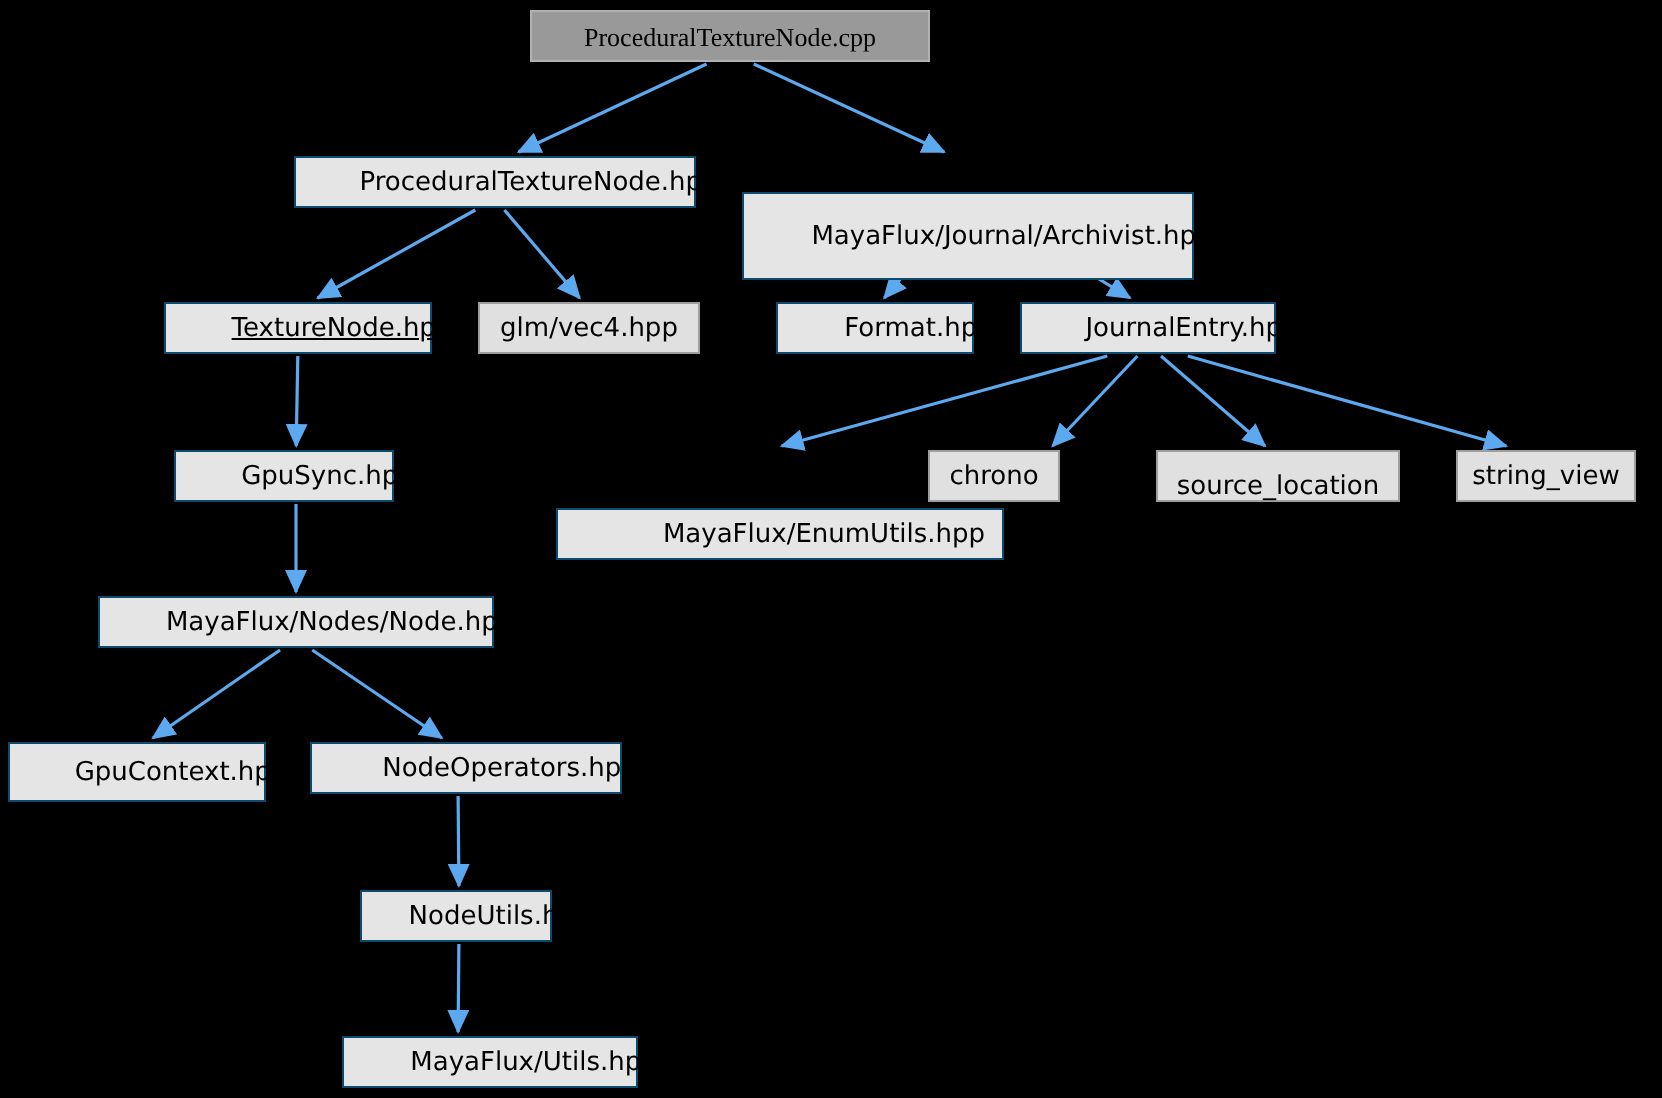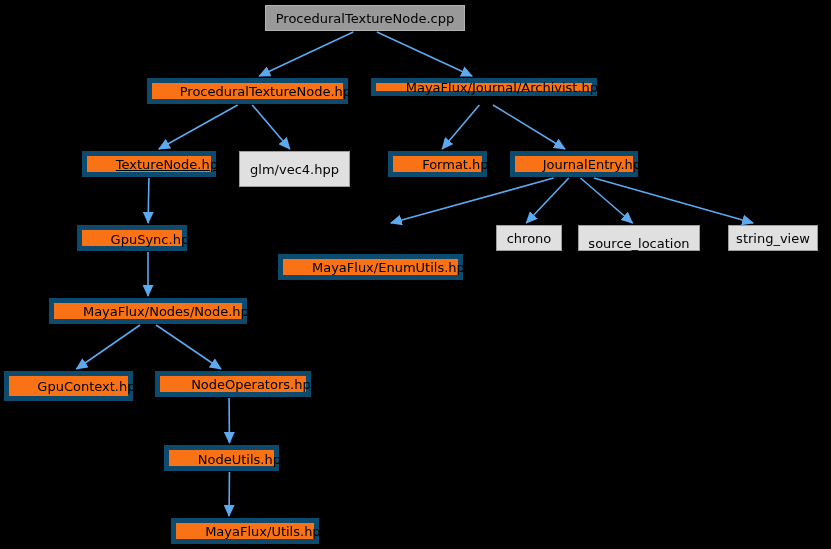--- a/index.html
+++ b/index.html
@@ -27,22 +27,22 @@
     display: flex;
     align-items: center;
     justify-content: center;
     font-size: 13px;
     line-height: 1;
     color: #000000;
     white-space: nowrap;
     cursor: pointer;
   }
   .node.project {
-    background: #f97316;
-    border: 5px solid #0c4a6e;
+    background: #e5e5e5;
+    border: 1px solid #0c4a6e;
     padding-left: 44px;
   }
   .node.system {
     background: #e0e0e0;
     border: 1px solid #9e9e9e;
   }
   .node.main {
     background: #999999;
     border: 1px solid #b2b2b2;
   }
@@ -68,65 +68,65 @@
       <line x1="568.7" y1="178" x2="526.3" y2="223" stroke="#5ca9f0" stroke-width="1.6" marker-end="url(#arrow)"></line>
       <line x1="580.5" y1="178" x2="632.5" y2="223" stroke="#5ca9f0" stroke-width="1.6" marker-end="url(#arrow)"></line>
       <line x1="593.9" y1="178" x2="753.1" y2="223" stroke="#5ca9f0" stroke-width="1.6" marker-end="url(#arrow)"></line>
       <line x1="148" y1="252" x2="148" y2="296" stroke="#5ca9f0" stroke-width="1.6" marker-end="url(#arrow)"></line>
       <line x1="140.05" y1="325" x2="76.45" y2="369" stroke="#5ca9f0" stroke-width="1.6" marker-end="url(#arrow)"></line>
       <line x1="156.1" y1="325" x2="220.9" y2="369" stroke="#5ca9f0" stroke-width="1.6" marker-end="url(#arrow)"></line>
       <line x1="229.05" y1="398" x2="229.45" y2="443" stroke="#5ca9f0" stroke-width="1.6" marker-end="url(#arrow)"></line>
       <line x1="229.45" y1="472" x2="229.05" y2="516" stroke="#5ca9f0" stroke-width="1.6" marker-end="url(#arrow)"></line>
     </svg>
   <div id="node-layer">
-      <div class="node main" style="left: 265px; top: 5px; width: 200px; height: 26px;">
+      <div class="node main" style="left: 265px; top: 5px; width: 200px; height: 26px; font-family: Liberation Serif, serif;">
         <span>ProceduralTextureNode.cpp</span>
       </div>
       <div class="node project" style="left: 147px; top: 78px; width: 201px; height: 26px;">
         <span>ProceduralTextureNode.hpp</span>
       </div>
-      <div class="node project" style="left: 371px; top: 78px; width: 226px; height: 18px;">
+      <div class="node project" style="left: 371px; top: 96px; width: 226px; height: 44px;">
         <span>MayaFlux/Journal/Archivist.hpp</span>
       </div>
       <div class="node project" style="left: 82px; top: 151px; width: 134px; height: 26px; text-decoration: underline;">
         <span>TextureNode.hpp</span>
       </div>
-      <div class="node system" style="left: 239px; top: 151px; width: 111px; height: 36px;">
+      <div class="node system" style="left: 239px; top: 151px; width: 111px; height: 26px;">
         <span>glm/vec4.hpp</span>
       </div>
       <div class="node project" style="left: 388px; top: 151px; width: 99px; height: 26px;">
         <span>Format.hpp</span>
       </div>
       <div class="node project" style="left: 510px; top: 151px; width: 128px; height: 26px;">
         <span>JournalEntry.hpp</span>
       </div>
-      <div class="node project" style="left: 77px; top: 225px; width: 110px; height: 26px; align-items: flex-end;">
+      <div class="node project" style="left: 87px; top: 225px; width: 110px; height: 26px;">
         <span>GpuSync.hpp</span>
       </div>
-      <div class="node project" style="left: 278px; top: 225px; width: 185px; height: 26px; margin-top: 29px;">
+      <div class="node project" style="left: 278px; top: 225px; width: 224px; height: 26px; margin-top: 29px;">
         <span>MayaFlux/EnumUtils.hpp</span>
       </div>
-      <div class="node system" style="left: 496px; top: 225px; width: 66px; height: 26px;">
+      <div class="node system" style="left: 464px; top: 225px; width: 66px; height: 26px;">
         <span>chrono</span>
       </div>
       <div class="node system" style="left: 578px; top: 225px; width: 122px; height: 26px; align-items: flex-end;">
         <span>source_location</span>
       </div>
       <div class="node system" style="left: 728px; top: 225px; width: 90px; height: 26px;">
         <span>string_view</span>
       </div>
       <div class="node project" style="left: 49px; top: 298px; width: 198px; height: 26px;">
         <span>MayaFlux/Nodes/Node.hpp</span>
       </div>
       <div class="node project" style="left: 4px; top: 371px; width: 129px; height: 30px;">
         <span>GpuContext.hpp</span>
       </div>
       <div class="node project" style="left: 155px; top: 371px; width: 156px; height: 26px; text-align: right;">
         <span>NodeOperators.hpp</span>
       </div>
-      <div class="node project" style="left: 164px; top: 445px; width: 115px; height: 26px; align-items: flex-end;">
+      <div class="node project" style="left: 180px; top: 445px; width: 96px; height: 26px;">
         <span>NodeUtils.hpp</span>
       </div>
       <div class="node project" style="left: 171px; top: 518px; width: 148px; height: 26px;">
         <span>MayaFlux/Utils.hpp</span>
       </div>
     </div>
 </div>
 
 </body></html>

